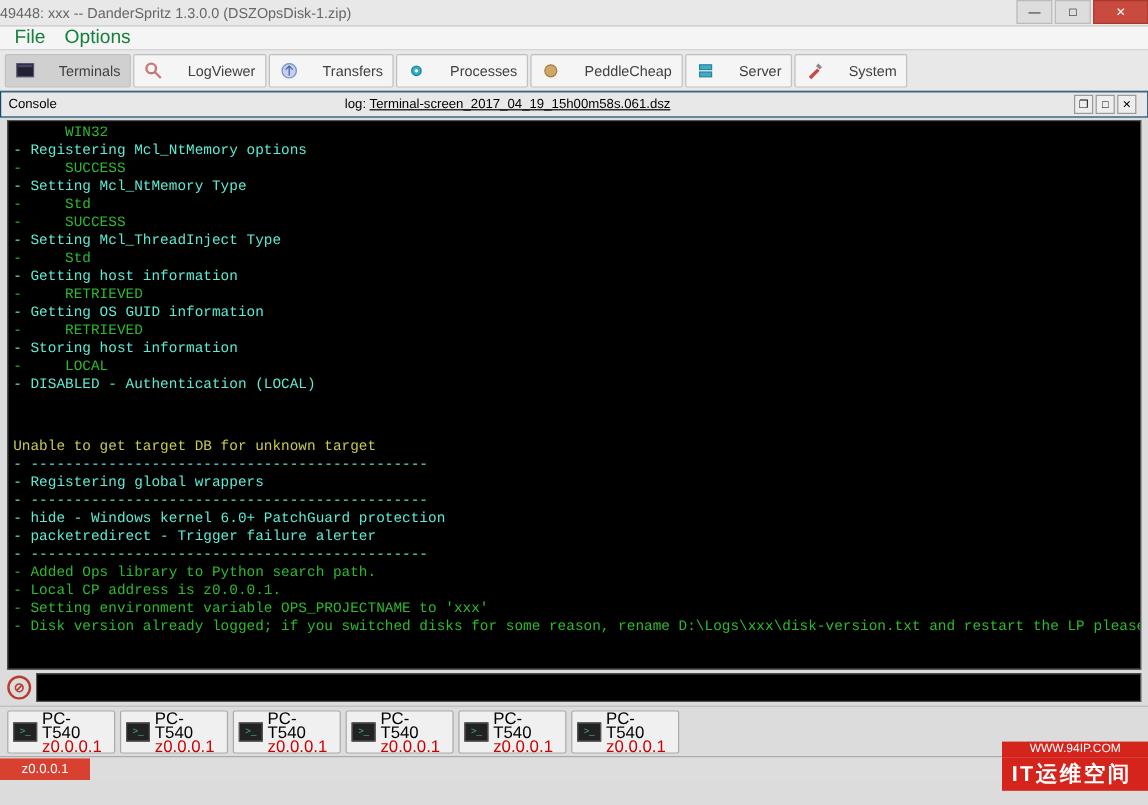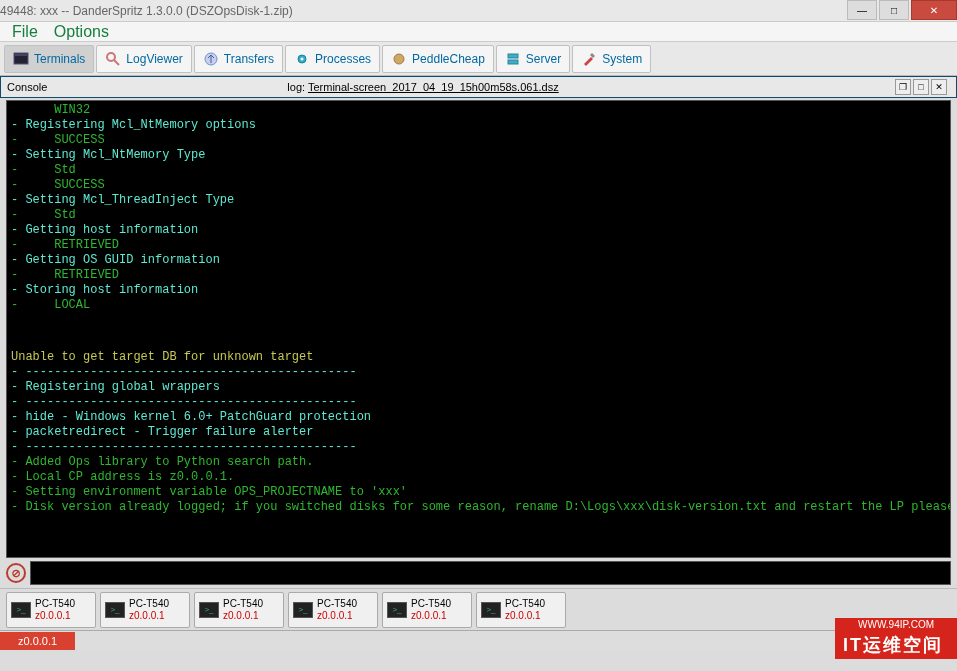--- a/index.html
+++ b/index.html
@@ -5,38 +5,38 @@
 * { margin: 0; padding: 0; box-sizing: border-box; }
 body { font-family: Tahoma, Arial, sans-serif; font-size: 11px; background: #dcdcdc; width: 957px; height: 671px; overflow: hidden; position: relative; }
 .titlebar { height: 22px; background: #e8e8e8; display: flex; align-items: center; position: relative; border-bottom: 1px solid #ccc; }
 .titlebar-text { color: #666; font-size: 12px; }
 .win-controls { position: absolute; right: 0; top: 0; display: flex; }
 .win-btn { width: 30px; height: 20px; display: flex; align-items: center; justify-content: center; font-size: 10px; background: #ddd; border: 1px solid #bbb; margin-left: 2px; }
 .win-btn.close { background: #c94a3e; color: #fff; border-color: #a63a2e; width: 46px; }
 .menubar { height: 20px; background: #f5f5f5; display: flex; align-items: center; padding: 0 4px; border-bottom: 1px solid #ccc; }
 .menu-item { padding: 2px 8px; font-size: 16px; color: #15803d; }
 .toolbar { height: 34px; background: #e8e8e8; display: flex; align-items: center; padding: 2px 4px; gap: 2px; border-bottom: 1px solid #bbb; }
-.tool-btn { height: 28px; padding: 0 8px; display: flex; align-items: center; gap: 5px; background: #f5f5f5; border: 1px solid #c0c0c0; border-radius: 2px; font-size: 12px; color: #0369a1; }
+.tool-btn { height: 28px; padding: 0 8px; display: flex; align-items: center; gap: 20px; background: #f5f5f5; border: 1px solid #c0c0c0; border-radius: 2px; font-size: 12px; color: #404040; }
 .tool-btn.active { background: #d0d0d0; }
 .tool-icon { width: 16px; height: 16px; display: inline-block; }
 .console-header { height: 22px; background: #e8e8e8; display: flex; align-items: center; padding: 0 6px; border: 1px solid #0c4a6e; gap: 20px; }
 .console-header-right { position: absolute; right: 10px; display: flex; gap: 2px; }
 .hdr-btn { width: 16px; height: 16px; border: 1px solid #999; background: #eee; display: flex; align-items: center; justify-content: center; font-size: 9px; }
 .terminal { background: #000; height: 458px; margin: 2px 6px 0 6px; padding: 2px 4px; font-family: 'Courier New', monospace; font-size: 12px; line-height: 15px; overflow: hidden; border: 1px solid #555; }
 .t-line { white-space: pre; }
 .c-white { color: #5eead4; }
 .c-green { color: #2fb82f; }
 .c-yellow { color: #c8c852; margin-top: 37px; }
 .input-row { height: 26px; margin: 2px 6px; display: flex; align-items: center; gap: 4px; }
 .input-icon { width: 20px; height: 20px; border-radius: 50%; border: 2px solid #b93c2e; display: flex; align-items: center; justify-content: center; color: #b93c2e; font-weight: bold; font-size: 11px; }
 .cmd-input { flex: 1; height: 24px; background: #000; border: 1px solid #555; color: #fff; font-family: 'Courier New', monospace; padding: 0 4px; }
 .tab-bar { height: 42px; background: #dcdcdc; display: flex; align-items: center; padding: 0 6px; gap: 4px; border-top: 1px solid #bbb; }
 .session-tab { height: 36px; width: 90px; background: #f0f0f0; border: 1px solid #aaa; display: flex; align-items: center; gap: 4px; padding: 2px 4px; border-radius: 2px; }
 .st-icon { width: 20px; height: 16px; background: #222; border: 1px solid #555; display: flex; align-items: center; justify-content: center; color: #4a9; font-size: 8px; }
-.st-text { display: flex; flex-direction: column; font-size: 10px; line-height: 12px; }
+.st-text { display: flex; flex-direction: column; font-size: 14px; line-height: 12px; }
 .st-ip { color: #c00; }
 .status-bar { height: 20px; background: #ddd; display: flex; align-items: center; border-top: 1px solid #aaa; }
 .status-cell { height: 18px; padding: 0 18px; background: #d84030; color: #fff; font-size: 11px; display: flex; align-items: center; }
 .watermark { position: absolute; right: 0; bottom: 12px; }
 .wm-top { background: #d5241c; color: #fff; font-size: 10px; padding: 1px 23px; text-align: right; }
 .wm-bot { background: #d5241c; color: #fff; font-size: 18px; font-weight: bold; padding: 2px 8px; letter-spacing: 2px; }
 </style>
 </head>
 <body>
 
@@ -123,20 +123,21 @@
     <div class="t-line c-green">-     Std</div>
     <div class="t-line c-green">-     SUCCESS</div>
     <div class="t-line c-white">- Setting Mcl_ThreadInject Type</div>
     <div class="t-line c-green">-     Std</div>
     <div class="t-line c-white">- Getting host information</div>
     <div class="t-line c-green">-     RETRIEVED</div>
     <div class="t-line c-white">- Getting OS GUID information</div>
     <div class="t-line c-green">-     RETRIEVED</div>
     <div class="t-line c-white">- Storing host information</div>
     <div class="t-line c-green">-     LOCAL</div>
+    <div class="t-line c-white">- DISABLED - Authentication (LOCAL)</div>
     <div class="t-line c-yellow">Unable to get target DB for unknown target</div>
     <div class="t-line c-white"></div>
     <div class="t-line c-white">- ----------------------------------------------</div>
     <div class="t-line c-white">- Registering global wrappers</div>
     <div class="t-line c-white">- ----------------------------------------------</div>
     <div class="t-line c-white">- hide - Windows kernel 6.0+ PatchGuard protection</div>
     <div class="t-line c-white">- packetredirect - Trigger failure alerter</div>
     <div class="t-line c-white">- ----------------------------------------------</div>
     <div class="t-line c-green">- Added Ops library to Python search path.</div>
     <div class="t-line c-green">- Local CP address is z0.0.0.1.</div>

